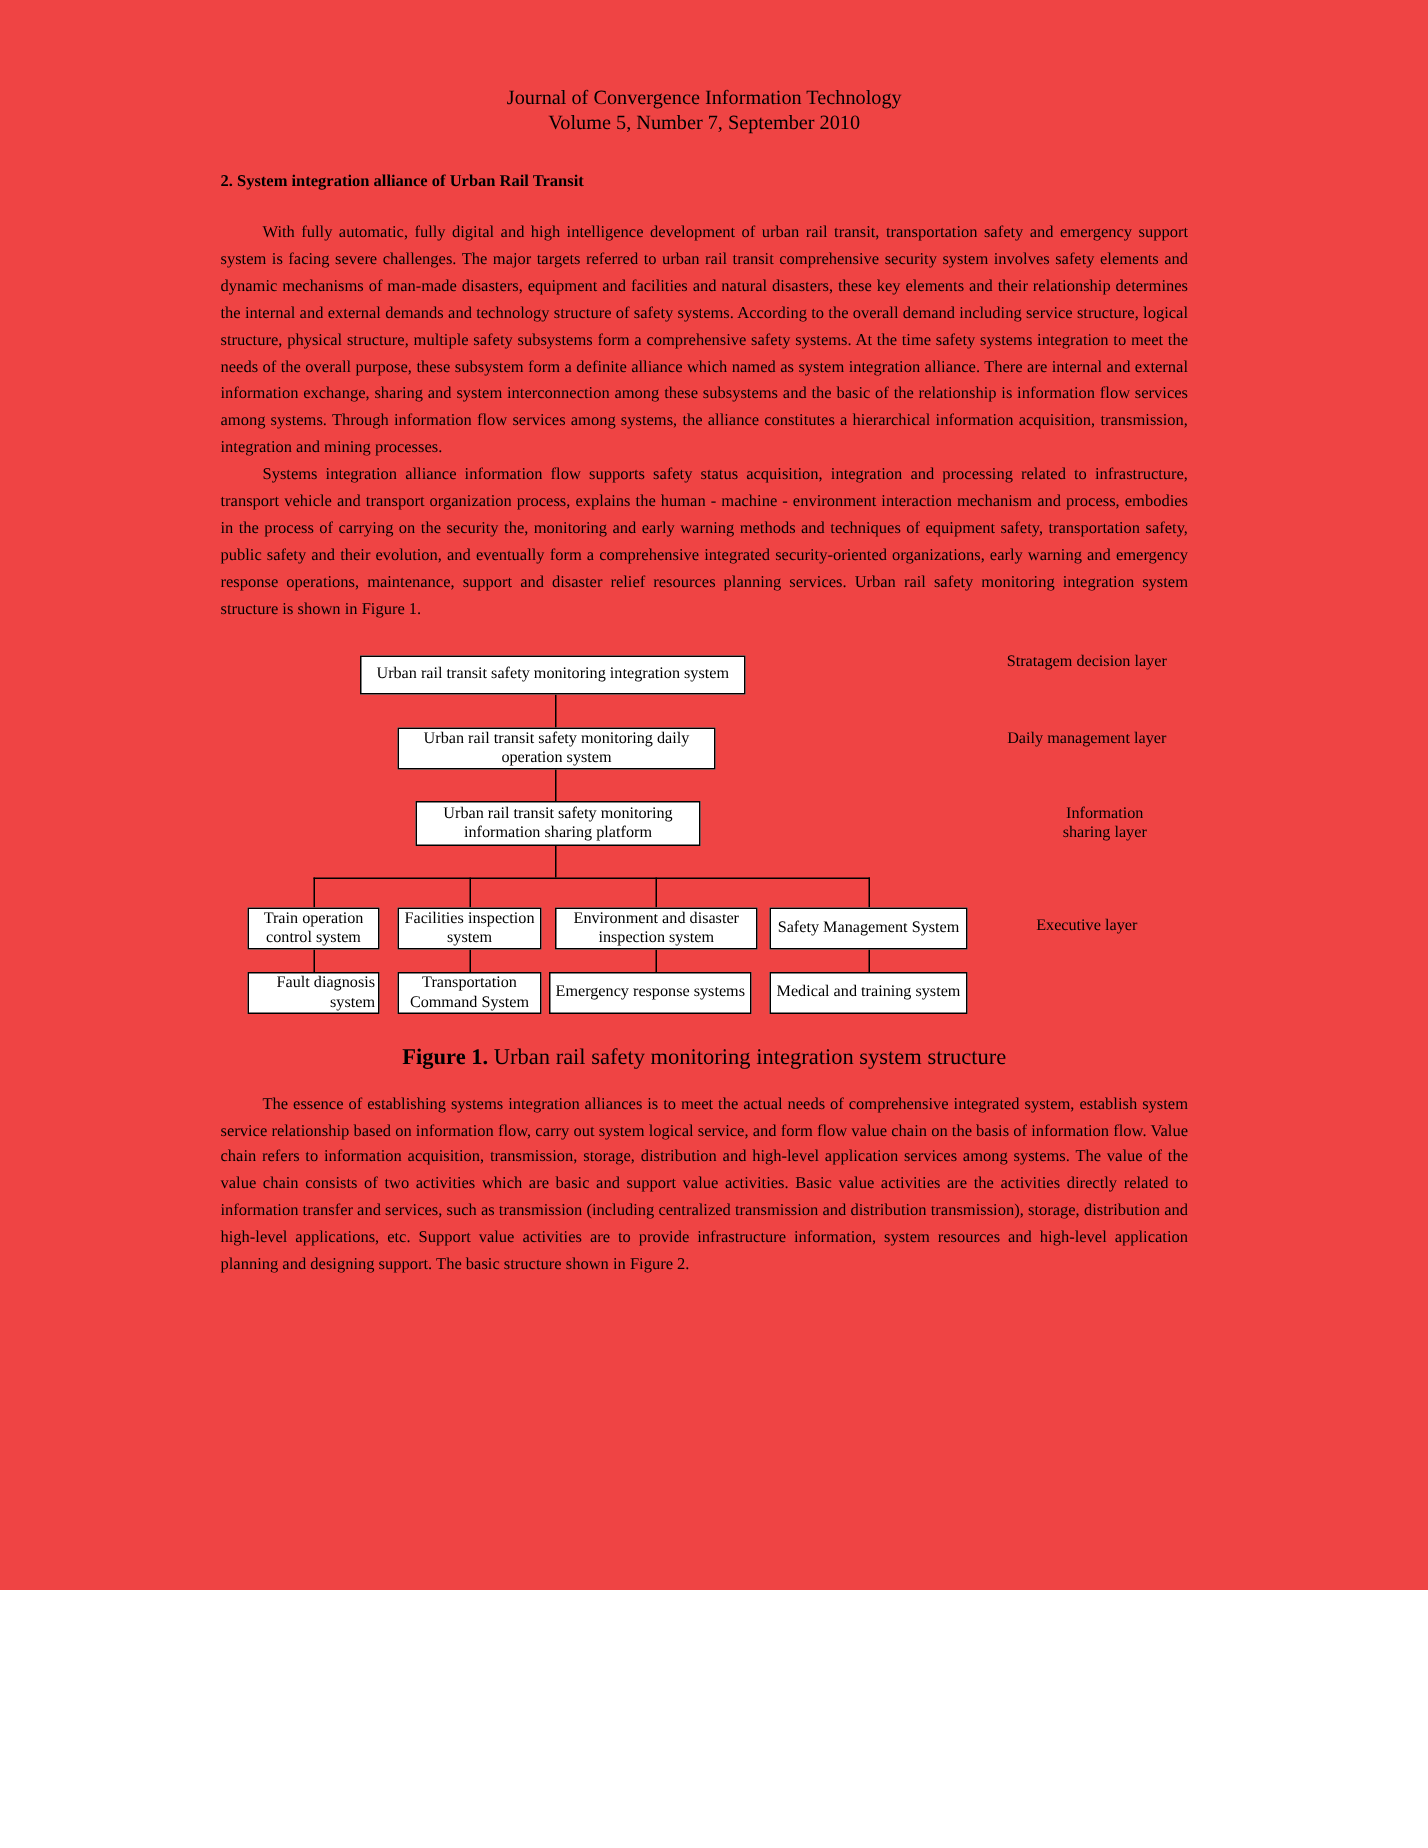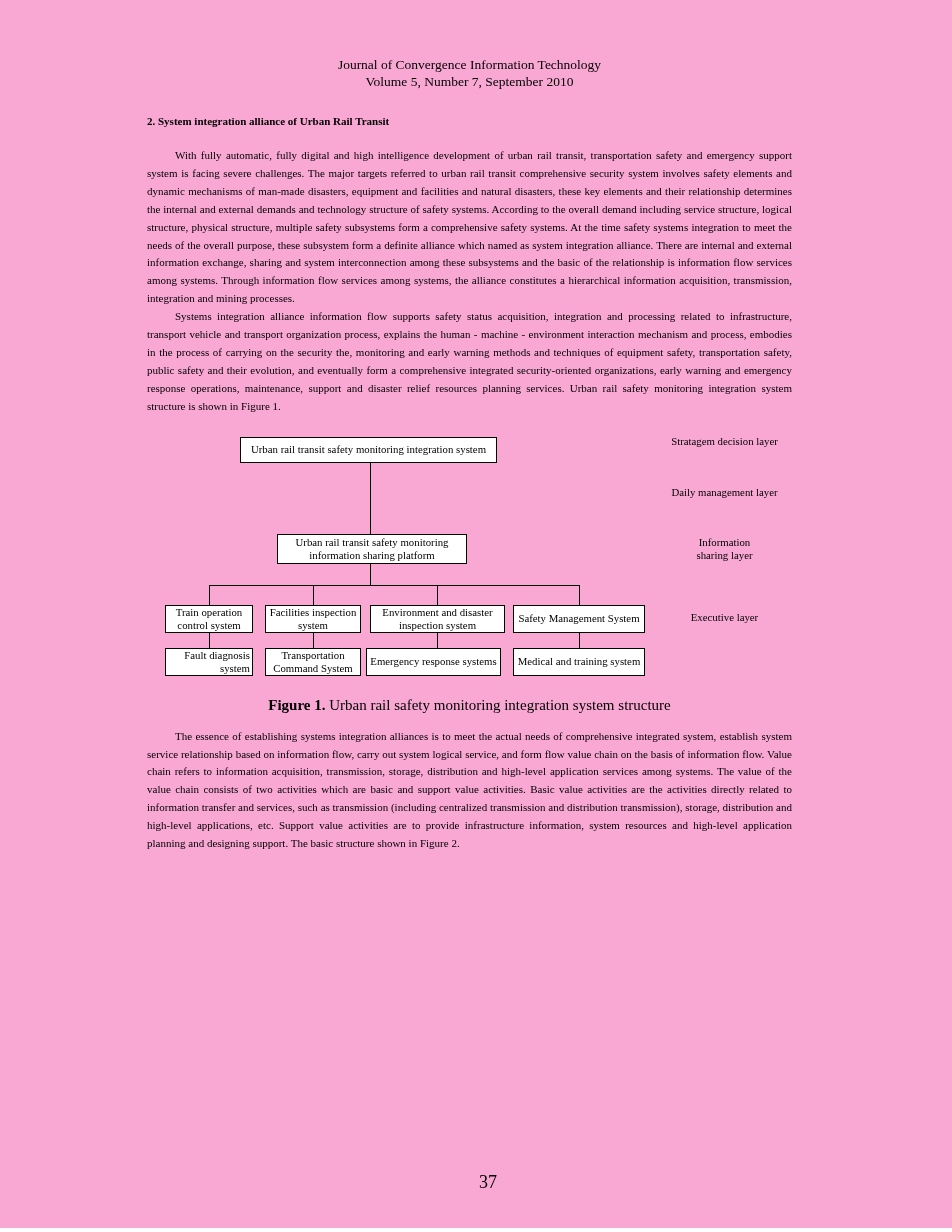--- a/index.html
+++ b/index.html
@@ -1,21 +1,21 @@
 <!DOCTYPE html>
 <html><head>
 <meta charset="utf-8">
 <style>
   html, body { margin: 0; padding: 0; background: #ffffff; }
   body {
     width: 952px; height: 1232px;
     font-family: "Liberation Serif", serif;
     color: #000;
   }
-  .page { position: relative; width: 952px; height: 1228px; overflow: hidden; background: #f9a8d4; }
+  .page { position: relative; width: 952px; height: 1060px; overflow: hidden; background: #ef4444; }
   .content { position: absolute; left: 147px; top: 0; width: 645px; }
 
   .journal-header { padding-top: 57px; text-align: center; font-size: 13.5px; line-height: 16.5px; }
 
   .section-heading { margin: 21px 0 0 0; font-size: 11px; font-weight: bold; line-height: 20px; }
 
   .body-para {
     margin: 0; font-size: 11px; line-height: 17.9px;
     text-align: justify; text-indent: 28px;
   }
@@ -42,21 +42,21 @@
   .b-r2c2 { left: 118px; top: 218px; width: 96px;  height: 28px; }
   .b-r2c3 { left: 219px; top: 218px; width: 135px; height: 28px; }
   .b-r2c4 { left: 366px; top: 218px; width: 132px; height: 28px; }
 
   .layer-label {
     position: absolute; z-index: 1; text-align: center;
     font-size: 10.8px; line-height: 13px;
   }
   .ll-1 { left: 520px; top: 5px;   width: 115px; }
   .ll-2 { left: 520px; top: 56px;  width: 115px; }
-  .ll-3 { left: 535px; top: 106px; width: 85px; }
+  .ll-3 { left: 547px; top: 106px; width: 85px; }
   .ll-4 { left: 520px; top: 181px; width: 115px; }
 
   .figure-caption { margin-top: 6px; text-align: center; font-size: 15px; line-height: 18px; }
   .figure-caption .cap-bold { font-weight: bold; }
 
   .page-number { position: absolute; left: 12px; top: 1172px; width: 952px; text-align: center; font-size: 18px; }
 </style>
 </head>
 <body>
 
@@ -80,20 +80,21 @@
       <div class="dline" style="left:62px;  top:155px; width:1px; height:20px;"></div>
       <div class="dline" style="left:166px; top:155px; width:1px; height:20px;"></div>
       <div class="dline" style="left:290px; top:155px; width:1px; height:20px;"></div>
       <div class="dline" style="left:432px; top:155px; width:1px; height:20px;"></div>
       <div class="dline" style="left:62px;  top:203px; width:1px; height:15px;"></div>
       <div class="dline" style="left:166px; top:203px; width:1px; height:15px;"></div>
       <div class="dline" style="left:290px; top:203px; width:1px; height:15px;"></div>
       <div class="dline" style="left:432px; top:203px; width:1px; height:15px;"></div>
 
       <div class="dbox b-l1">Urban rail transit safety monitoring integration system</div>
+      <div class="dbox b-l2">Urban rail transit safety monitoring daily operation system</div>
       <div class="dbox b-l3">Urban rail transit safety monitoring information sharing platform</div>
 
       <div class="dbox b-r1c1">Train operation control system</div>
       <div class="dbox b-r1c2">Facilities inspection system</div>
       <div class="dbox b-r1c3">Environment and disaster inspection system</div>
       <div class="dbox b-r1c4">Safety Management System</div>
 
       <div class="dbox b-r2c1">Fault diagnosis system</div>
       <div class="dbox b-r2c2">Transportation Command System</div>
       <div class="dbox b-r2c3">Emergency response systems</div>

